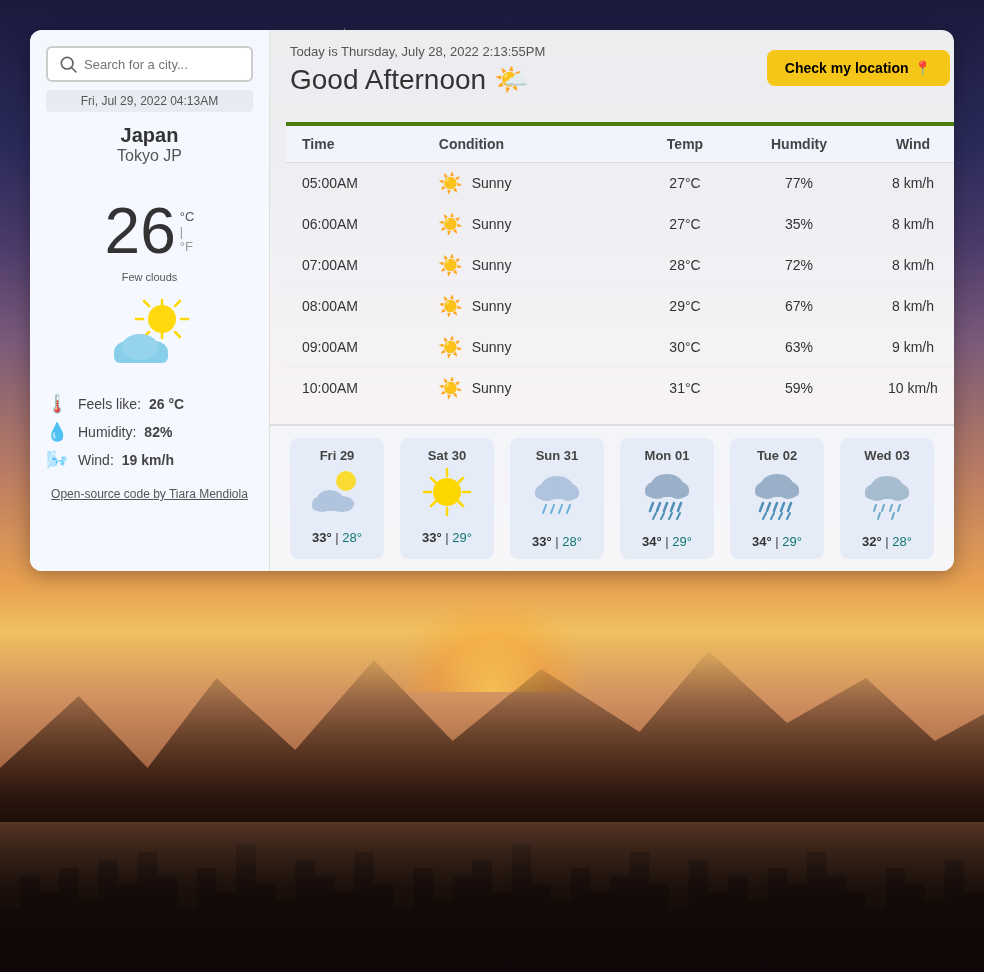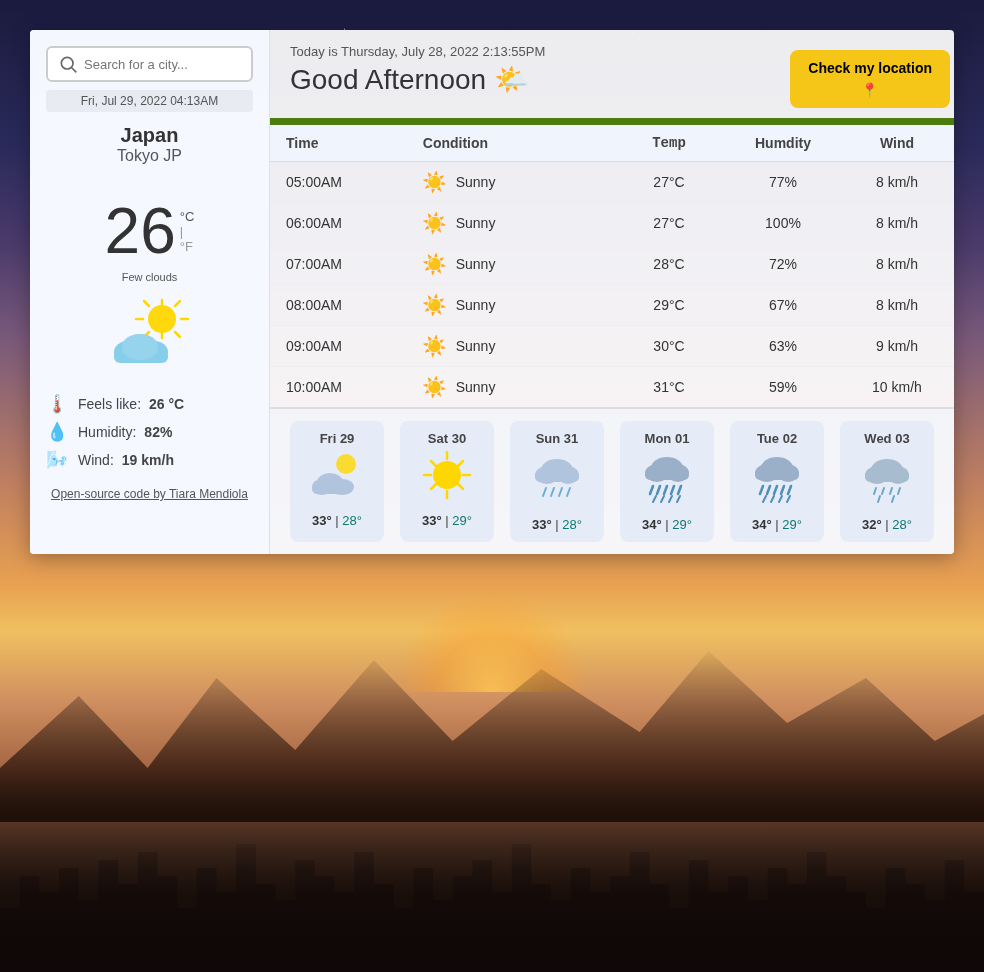--- a/index.html
+++ b/index.html
@@ -110,21 +110,21 @@
       background: radial-gradient(ellipse at center bottom, rgba(255, 200, 80, 0.8) 0%, rgba(255, 160, 40, 0.4) 40%, transparent 70%);
     }
 
     
     .widget {
       position: absolute;
       top: 30px;
       left: 30px;
       right: 30px;
       background: rgba(255, 255, 255, 0.92);
-      border-radius: 4px;
+      border-radius: 12px;
       display: flex;
       overflow: hidden;
       box-shadow: 0 4px 20px rgba(0,0,0,0.3);
     }
 
     
     .left-panel {
       width: 240px;
       min-width: 240px;
       padding: 16px;
@@ -292,44 +292,43 @@
       border-radius: 8px;
       padding: 10px 18px;
       font-size: 14px;
       font-weight: 600;
       cursor: pointer;
       display: flex;
       align-items: center;
       gap: 6px;
       white-space: nowrap;
       margin-top: 6px;
-      flex-direction: column;
     }
 
     
     .hourly-table {
       width: 100%;
       border-collapse: collapse;
-      border-top: 7px solid #4d7c0f;
-      margin: 0;
+      border-top: 4px solid #4d7c0f;
+      margin: 16px;
     }
 
     .hourly-table th {
       background: rgba(240, 245, 255, 0.8);
       padding: 10px 16px;
       text-align: left;
       font-size: 14px;
       font-weight: 600;
       color: #444;
       border-bottom: 1px solid #ddd;
     }
 
     .hourly-table th:nth-child(1) { width: 120px; }
     .hourly-table th:nth-child(2) { width: 180px; }
-    .hourly-table th:nth-child(3) { width: 100px; text-align: center; font-family: Liberation Mono, monospace; }
+    .hourly-table th:nth-child(3) { width: 100px; text-align: center; }
     .hourly-table th:nth-child(4) { width: 100px; text-align: center; }
     .hourly-table th:nth-child(5) { width: 100px; text-align: center; }
 
     .hourly-table td {
       padding: 8px 16px;
       font-size: 14px;
       color: #333;
       border-bottom: 1px solid #eee;
     }
 
@@ -520,21 +519,21 @@
   </tr>
           <tr>
     <td>06:00AM</td>
     <td>
       <div class="condition-cell">
         <span class="sunny-icon">☀️</span>
         <span>Sunny</span>
       </div>
     </td>
     <td>27°C</td>
-    <td>100%</td>
+    <td>35%</td>
     <td>8 km/h</td>
   </tr>
           <tr>
     <td>07:00AM</td>
     <td>
       <div class="condition-cell">
         <span class="sunny-icon">☀️</span>
         <span>Sunny</span>
       </div>
     </td>

